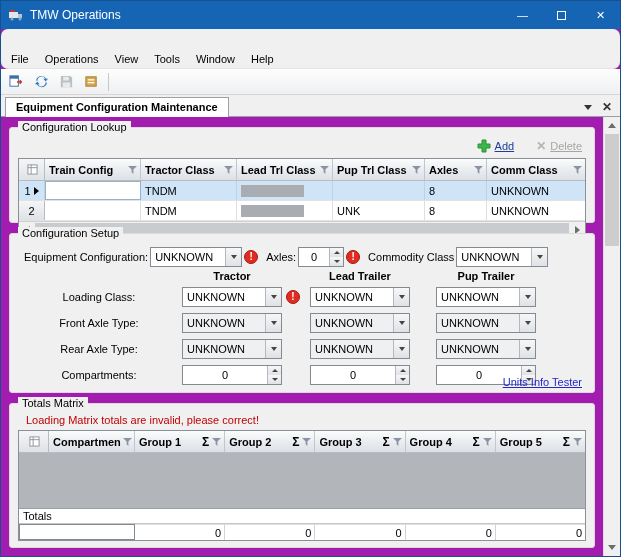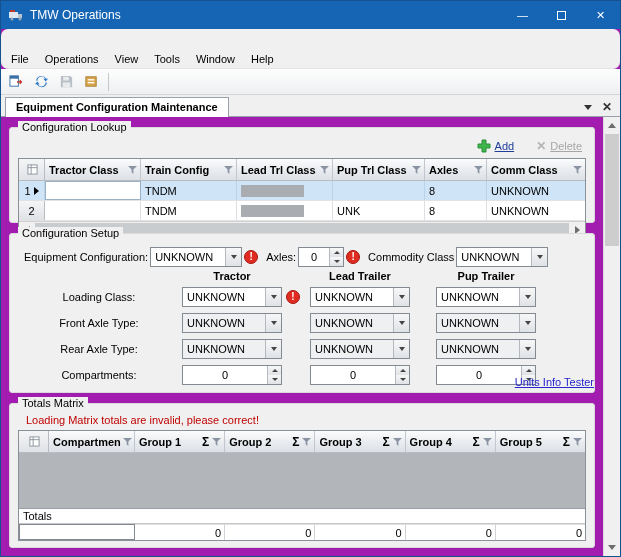--- a/index.html
+++ b/index.html
@@ -97,21 +97,21 @@
   .hscroll .sc-btn { width:16px; display:flex; align-items:center; justify-content:center; }
   .hscroll .thumb { flex:1; margin:1px 0; background:#c9cccf; }
 
   
   .setup-line1 { display:flex; align-items:center; gap:2px; height:22px; margin:0 0 2px 6px; }
   .setup-grid { display:grid; grid-template-columns:158px 128px 126px 126px; align-items:center;
                 row-gap:4px; margin-left:6px; }
   .setup-grid .rlabel { text-align:center; padding-right:8px; }
   .setup-grid .chead { font-weight:bold; text-align:center; width:100px; }
   .setup-cell { display:flex; align-items:center; gap:4px; height:22px; }
-  .units-link { position:absolute; right:0; bottom:4px; color:#2626cc; text-decoration:underline; }
+  .units-link { position:absolute; right:12px; bottom:4px; color:#2626cc; text-decoration:underline; }
 
   .combo { width:92px; height:20px; border:1px solid #848a92; background:#fff; display:flex; flex:0 0 auto; }
   .combo.w100 { width:100px; }
   .combo.dim { background:#eef0f1; }
   .combo-val { flex:1; padding:3px 3px 0 4px; overflow:hidden; white-space:nowrap; }
   .combo-btn { width:16px; border-left:1px solid #b5b9bf; background:linear-gradient(#f7f7f7,#dfe2e6);
                display:flex; align-items:center; justify-content:center; }
   .arr-down { width:0;height:0;border-left:3.5px solid transparent;border-right:3.5px solid transparent;border-top:4px solid #444; }
 
   .spin { width:46px; height:20px; border:1px solid #848a92; background:#fff; display:flex; flex:0 0 auto; }
@@ -233,28 +233,28 @@
         </div>
 
         <div class="grid">
           <div class="g-head">
             <div class="g-hcell col-sel sel-cell" style="justify-content:center;">
               <svg width="11" height="11" viewBox="0 0 12 12">
                 <rect x="1" y="1" width="10" height="10" fill="#fff" stroke="#8a909a"></rect>
                 <path d="M1 4h10M4.5 1v10" stroke="#8a909a"></path>
               </svg>
             </div>
+            <div class="g-hcell col-1">
+              <span>Train Config</span>
+              <span class="funnel"><svg width="9" height="8" viewBox="0 0 10 9">
+                    <path d="M0 0h10L6 4v5L4 7V4Z" fill="#8a93a2"></path>
+                  </svg></span>
+            </div>
             <div class="g-hcell col-2">
               <span>Tractor Class</span>
-              <span class="funnel"><svg width="9" height="8" viewBox="0 0 10 9">
-                    <path d="M0 0h10L6 4v5L4 7V4Z" fill="#8a93a2"></path>
-                  </svg></span>
-            </div>
-            <div class="g-hcell col-1">
-              <span>Train Config</span>
               <span class="funnel"><svg width="9" height="8" viewBox="0 0 10 9">
                     <path d="M0 0h10L6 4v5L4 7V4Z" fill="#8a93a2"></path>
                   </svg></span>
             </div>
             <div class="g-hcell col-3">
               <span>Lead Trl Class</span>
               <span class="funnel"><svg width="9" height="8" viewBox="0 0 10 9">
                     <path d="M0 0h10L6 4v5L4 7V4Z" fill="#8a93a2"></path>
                   </svg></span>
             </div>

